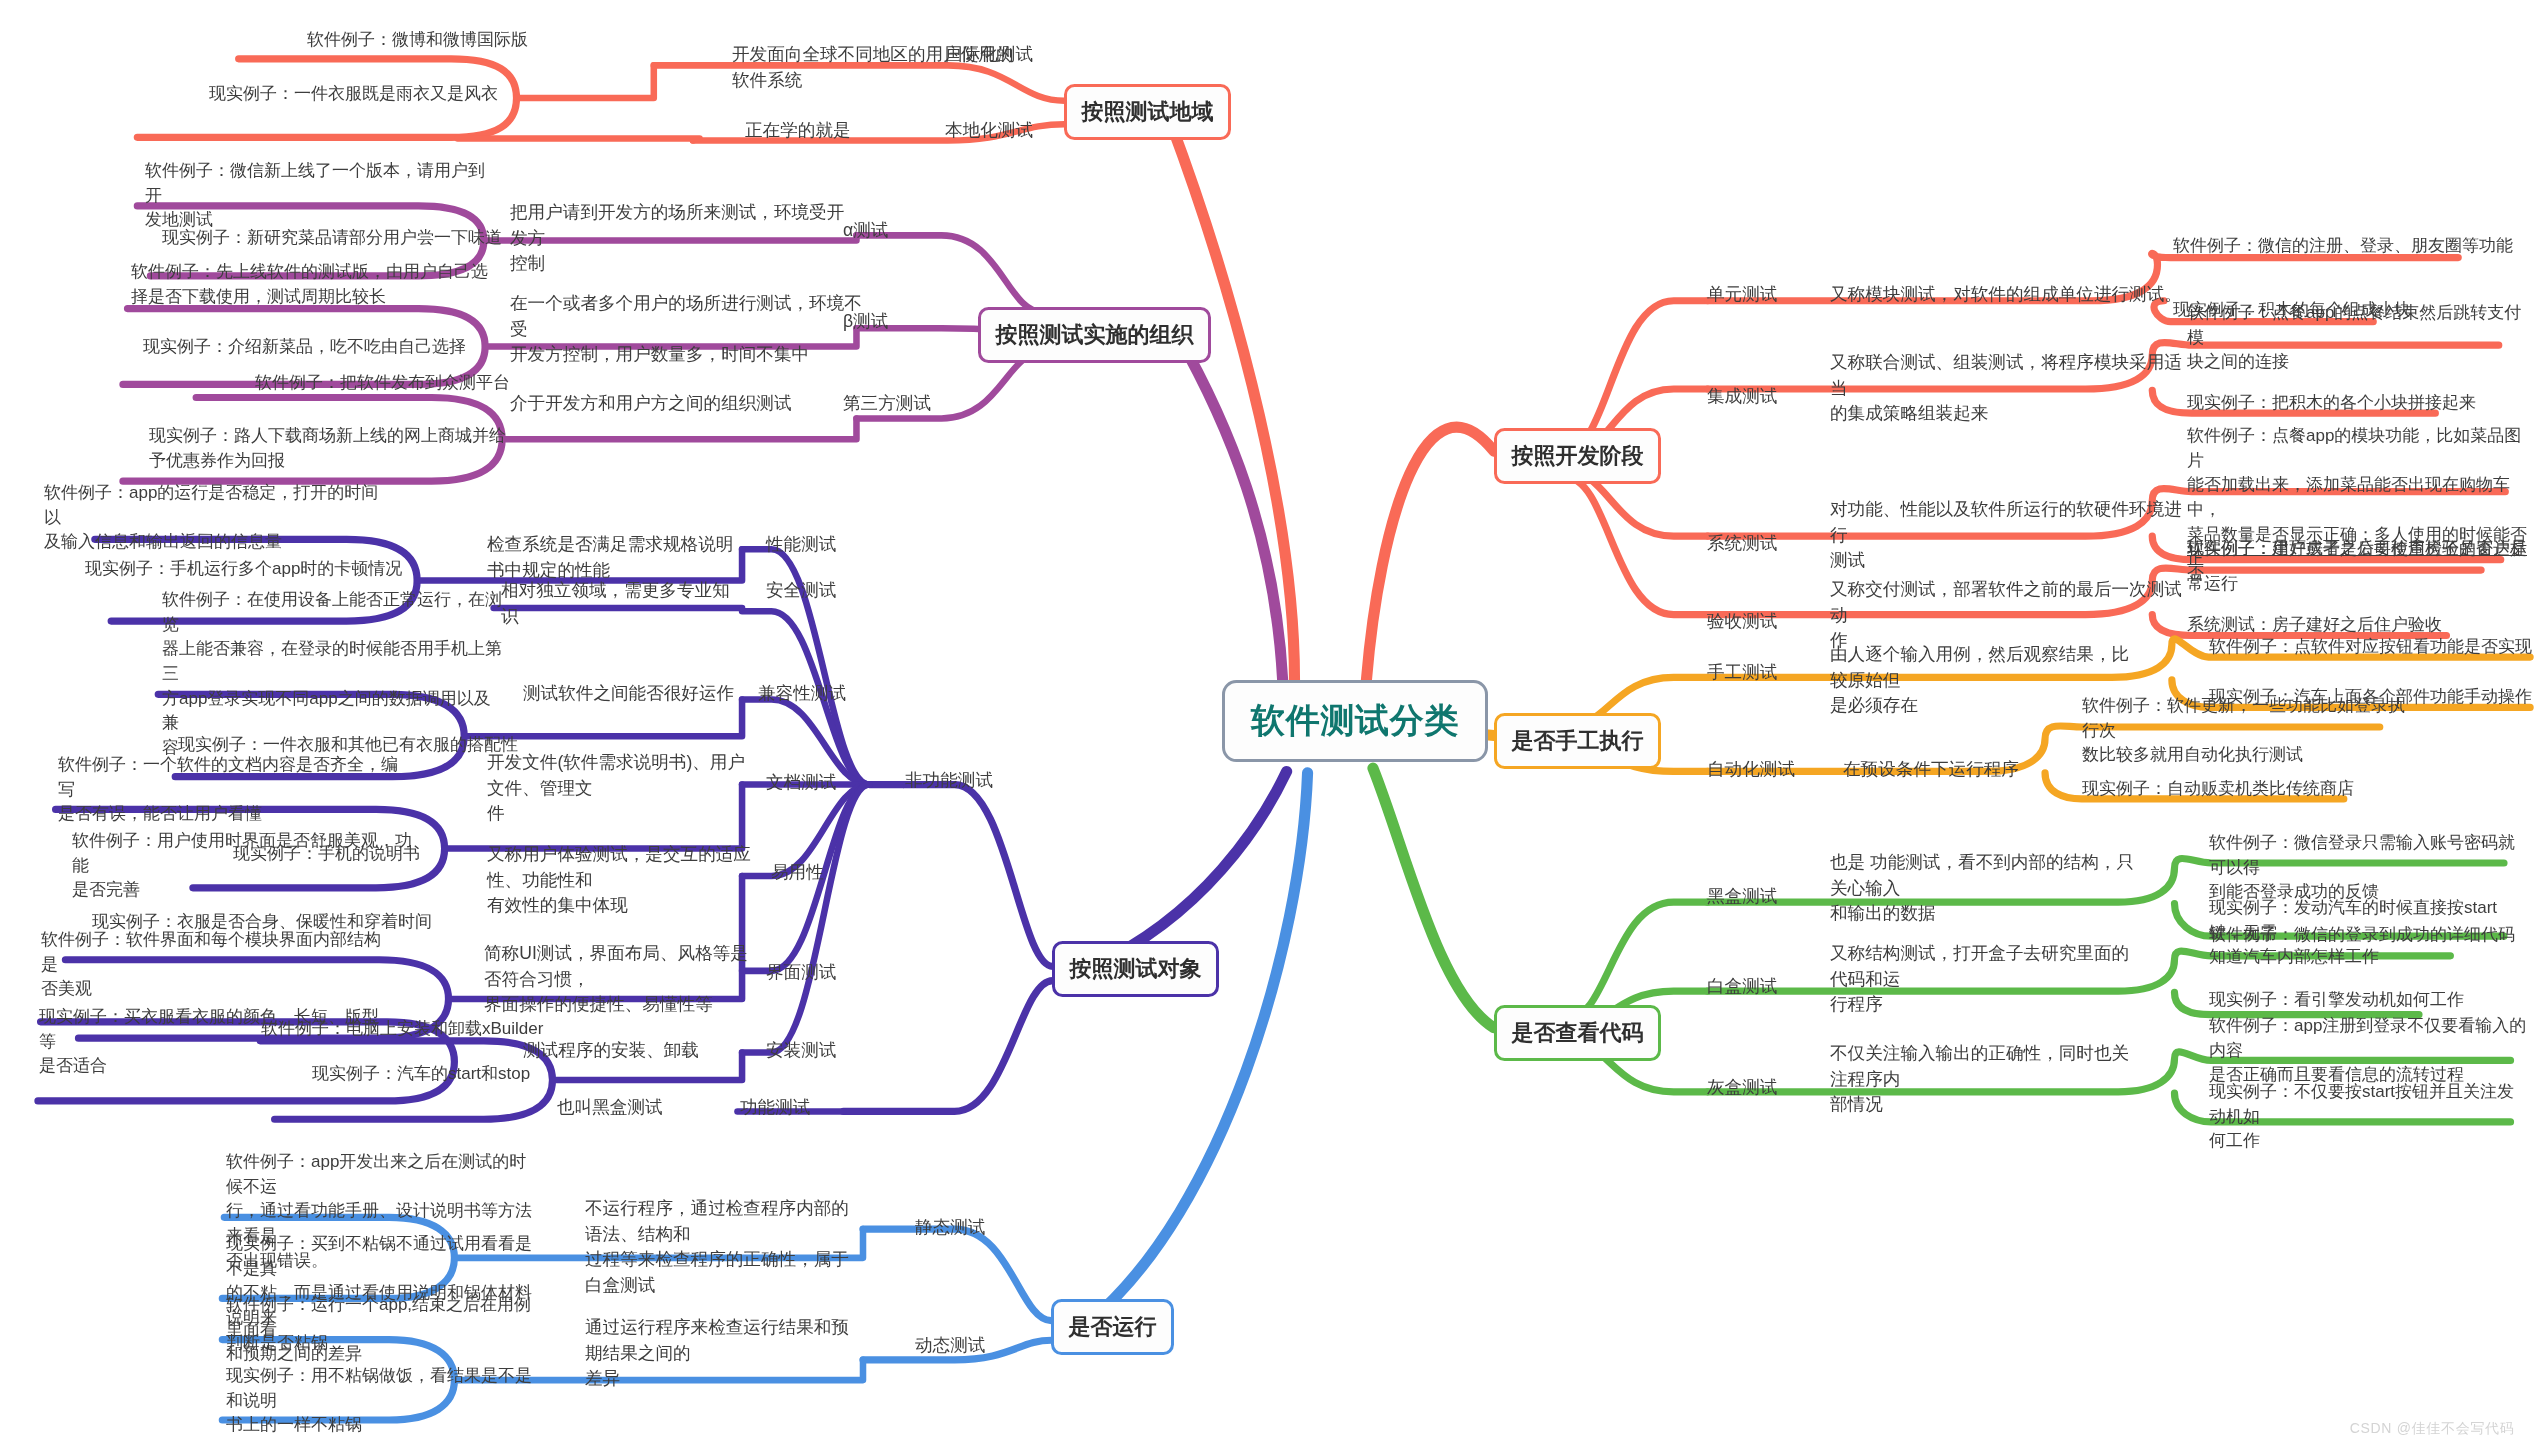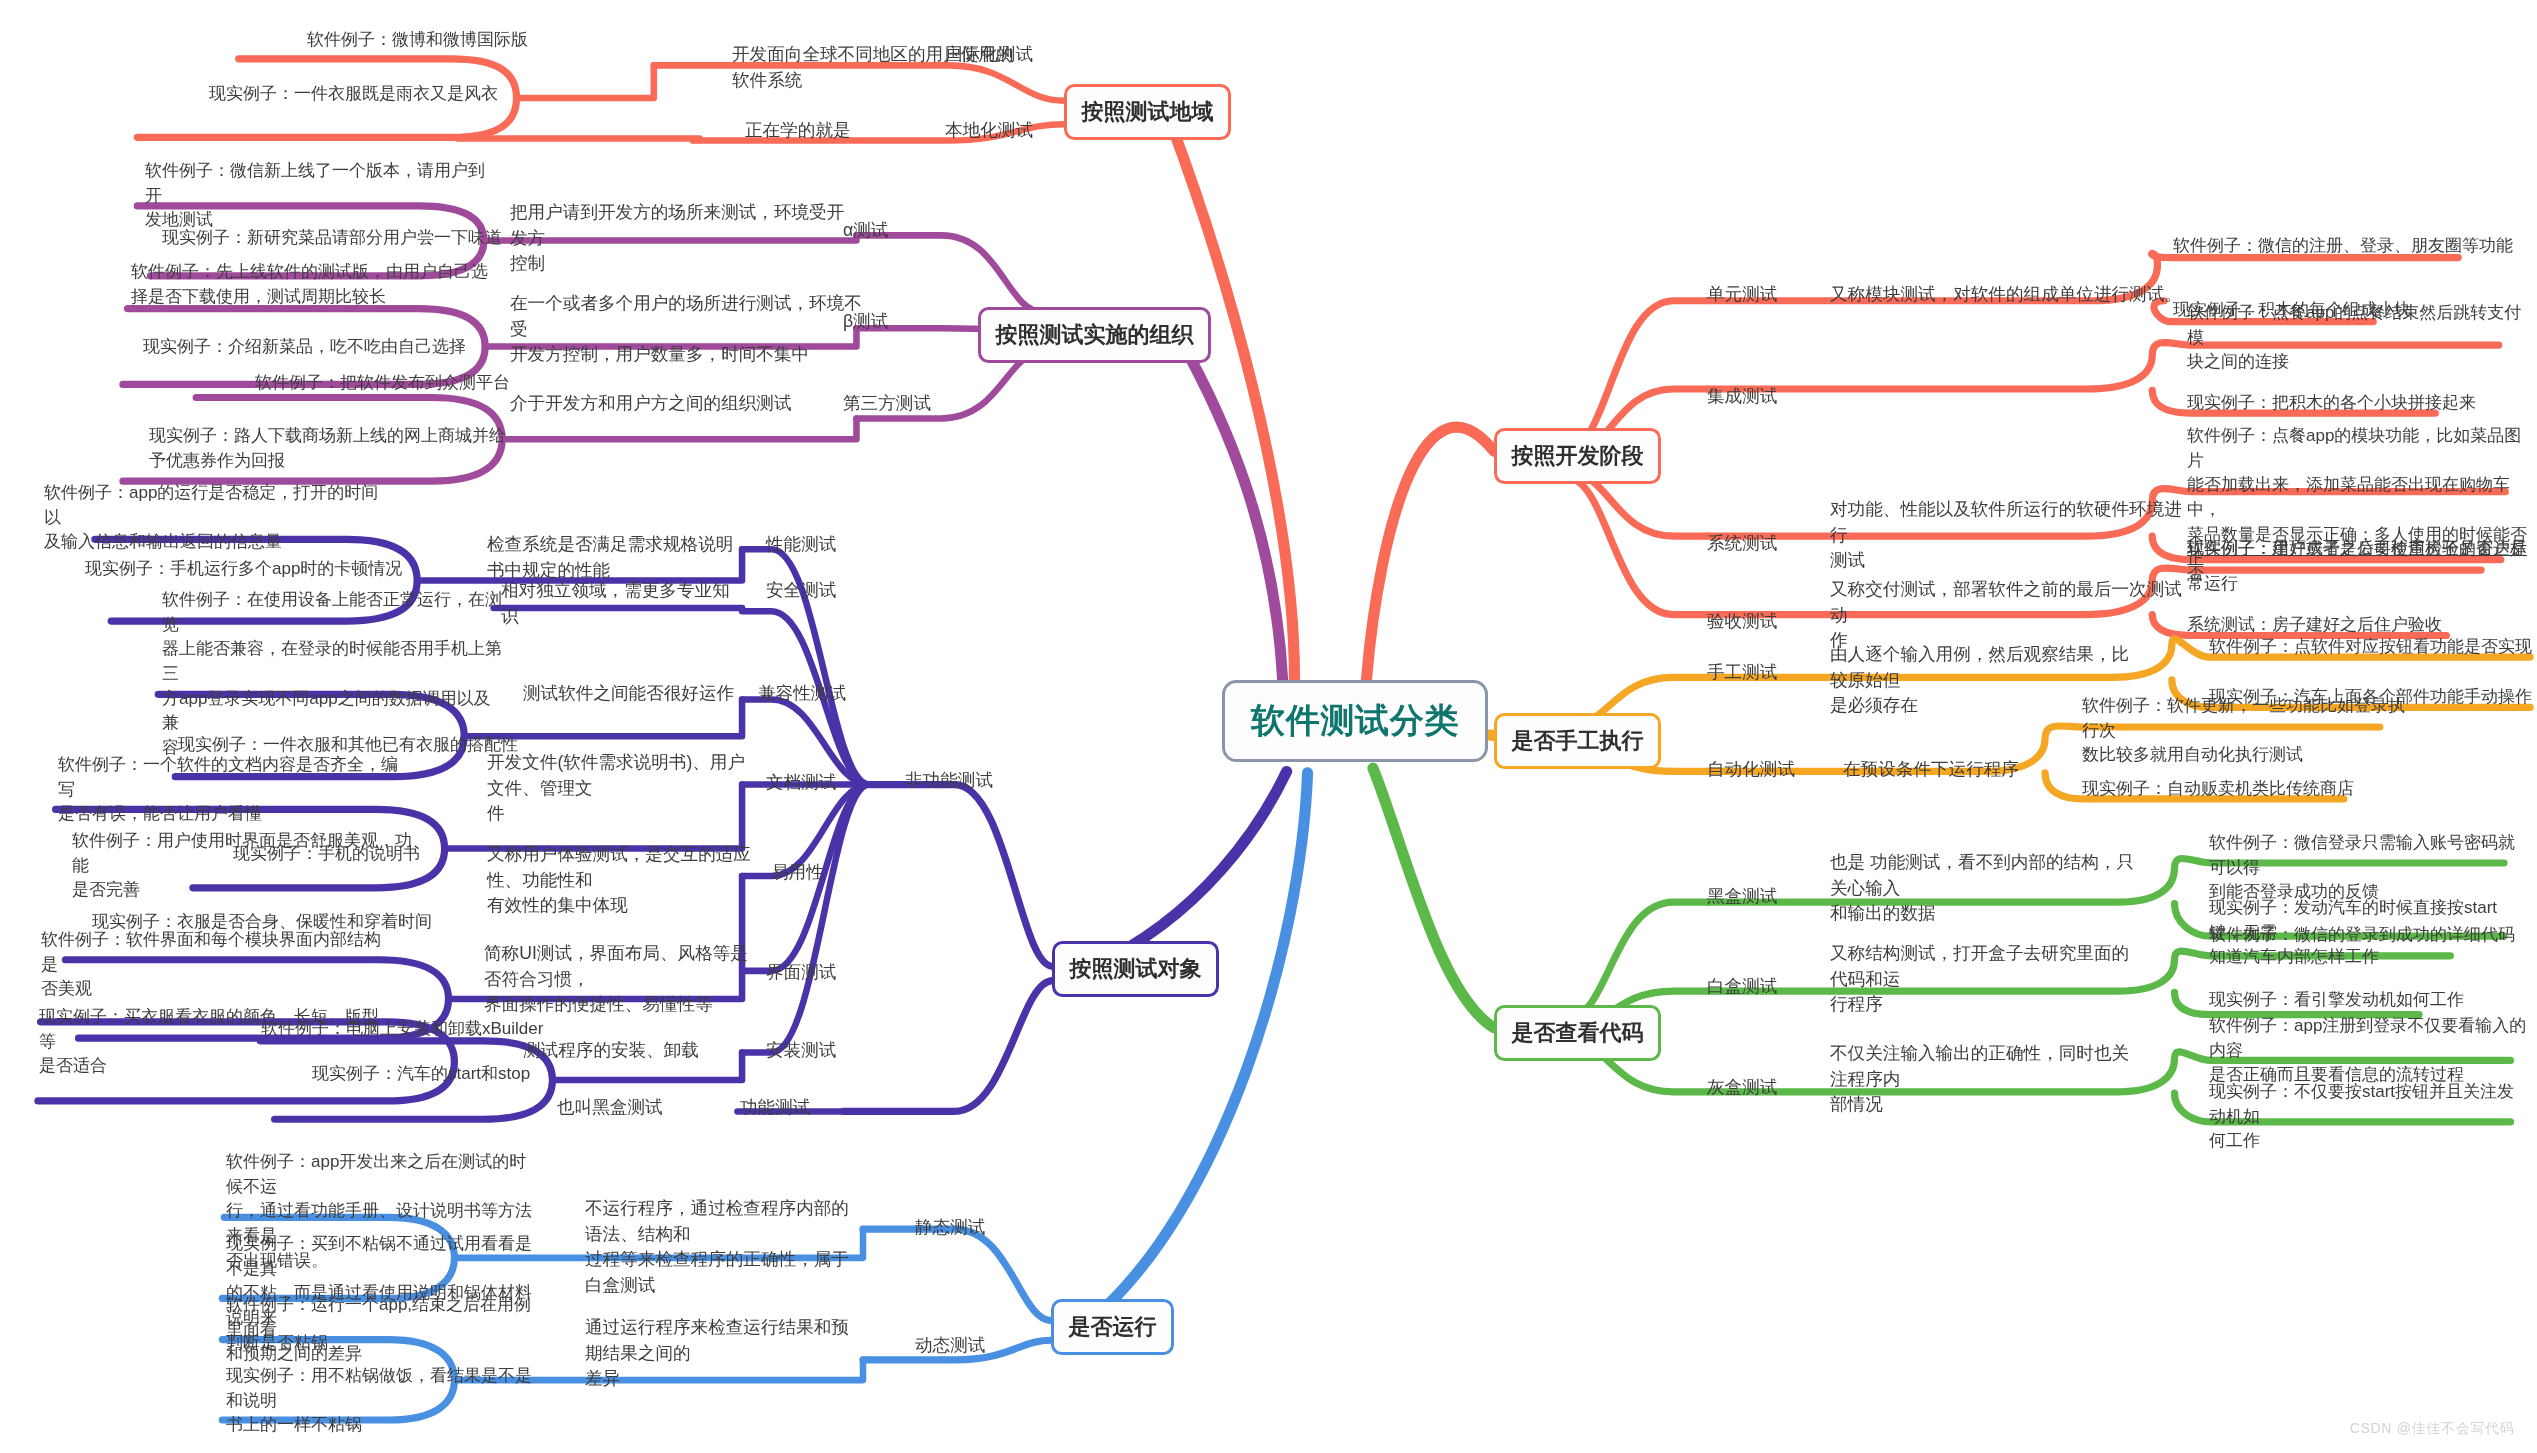--- a/index.html
+++ b/index.html
@@ -296,20 +296,22 @@
 和预期之间的差异</div>
   <div class="node ex" style="left:226px;top:1364px;width:314px;">现实例子：用不粘锅做饭，看结果是不是和说明
 书上的一样不粘锅</div>
 
   <div class="node cat red" style="left:1494px;top:428px;">按照开发阶段</div>
 
   <div class="node txt" style="left:1707px;top:282px;width:131px;">单元测试</div>
   <div class="node txt" style="left:1830px;top:282px;width:366px;">又称模块测试，对软件的组成单位进行测试。</div>
 
   <div class="node txt" style="left:1707px;top:384px;width:131px;">集成测试</div>
+  <div class="node txt" style="left:1830px;top:350px;width:366px;">又称联合测试、组装测试，将程序模块采用适当
+的集成策略组装起来</div>
 
   <div class="node txt" style="left:1707px;top:531px;width:131px;">系统测试</div>
   <div class="node txt" style="left:1830px;top:497px;width:366px;">对功能、性能以及软件所运行的软硬件环境进行
 测试</div>
 
   <div class="node txt" style="left:1707px;top:609px;width:131px;">验收测试</div>
   <div class="node txt" style="left:1830px;top:577px;width:366px;">又称交付测试，部署软件之前的最后一次测试动
 作</div>
 
   <div class="node ex small" style="left:2173px;top:234px;width:356px;">软件例子：微信的注册、登录、朋友圈等功能</div>

